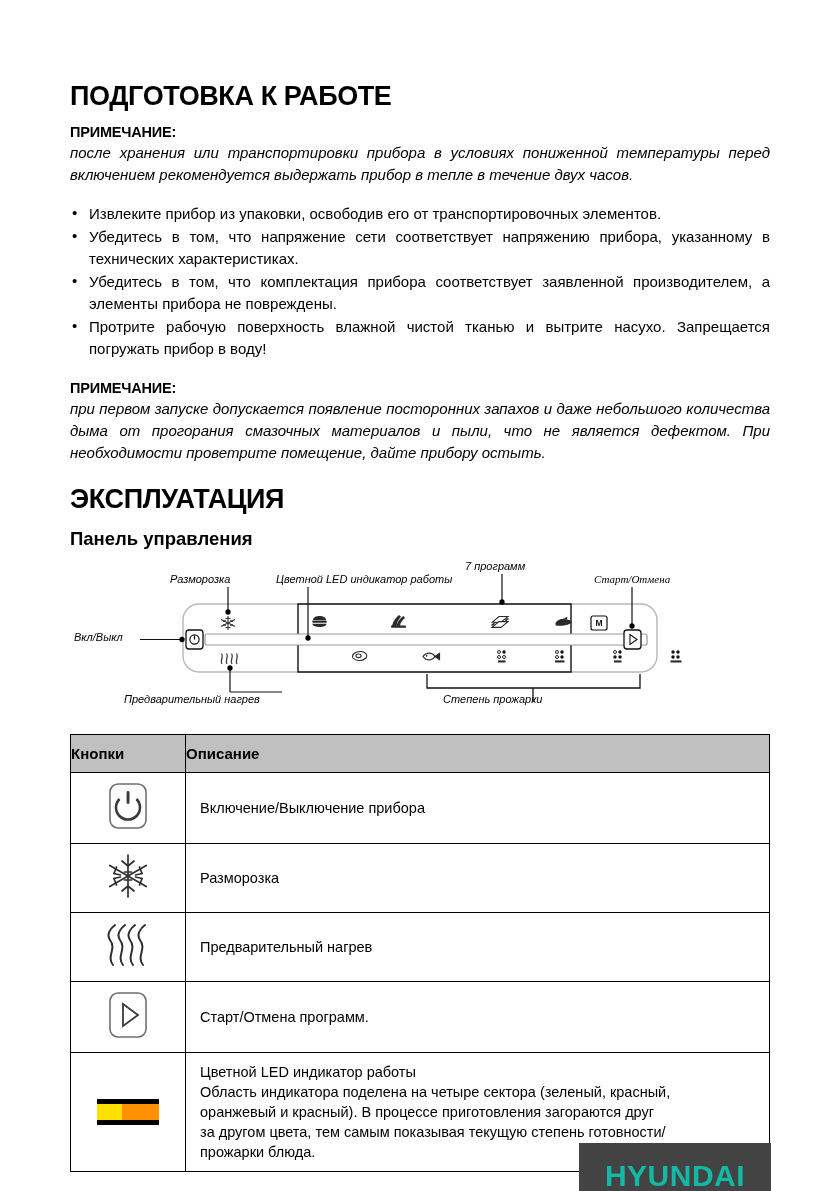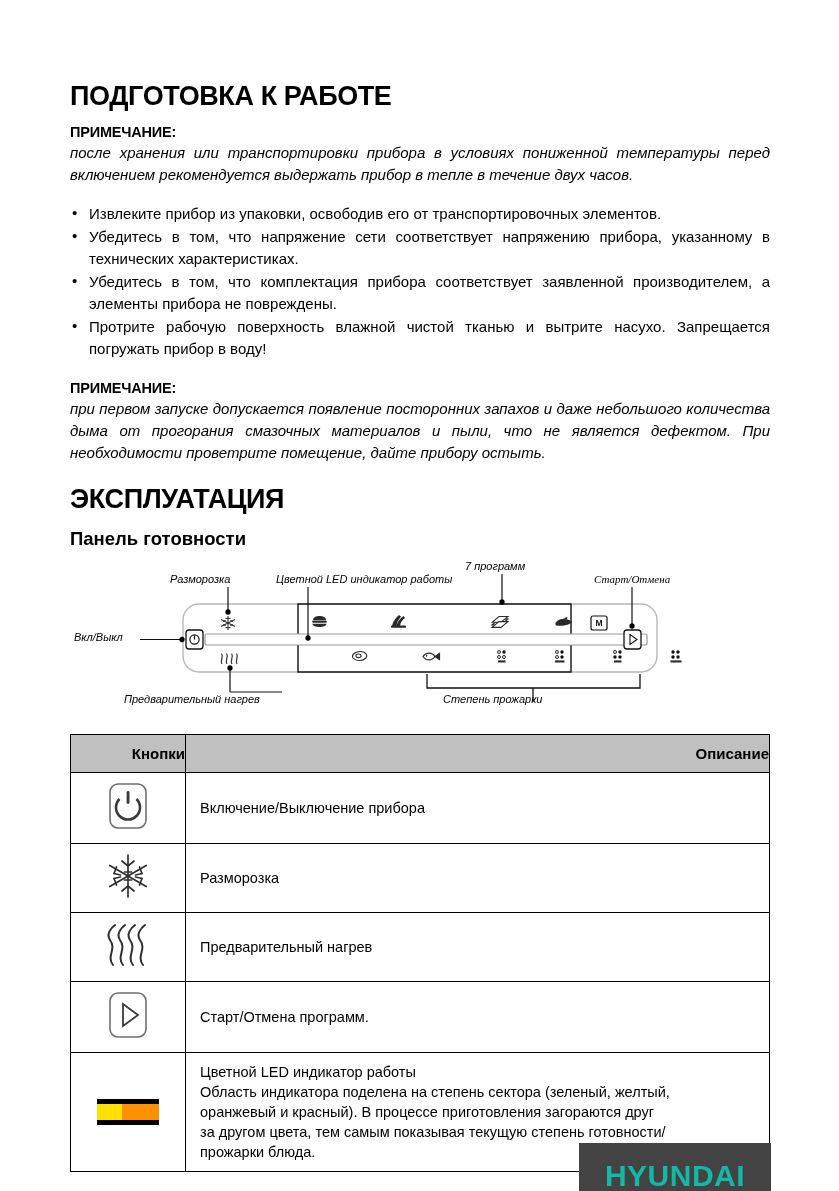--- a/index.html
+++ b/index.html
@@ -107,21 +107,21 @@
   table.btn-table th,
   table.btn-table td {
     border: 1.6px solid #000;
     vertical-align: middle;
   }
   table.btn-table th {
     background: #c0c0c0;
     font-size: 15px;
     font-weight: bold;
     padding: 10px 0;
-    text-align: right;
+    text-align: left;
   }
   col.c-icon { width: 115px; }
   td.icon-cell {
     text-align: center;
     padding: 7px 0;
   }
   td.desc-cell {
     padding: 9px 0 9px 14px;
     font-size: 14.5px;
     line-height: 1.38;
@@ -187,21 +187,21 @@
     <p class="note-label">ПРИМЕЧАНИЕ:</p>
     <p class="note-body">
       <span>при первом запуске допускается появление посторонних запахов и даже небольшого</span>
       <span>количества дыма от прогорания смазочных материалов и пыли, что не является</span>
       <span class="l3">дефектом. При необходимости проветрите помещение, дайте прибору остыть.</span>
     </p>
 
     <div class="gap-2"></div>
 
     <h1 class="section-title">ЭКСПЛУАТАЦИЯ</h1>
-    <h2 class="sub-title">Панель готовности</h2>
+    <h2 class="sub-title">Панель управления</h2>
 
     <div class="diagram">
       <svg width="700" height="160" viewBox="0 0 700 160" xmlns="http://www.w3.org/2000/svg">
         <defs>
           <marker id="dot" markerWidth="6" markerHeight="6" refX="3" refY="3" orient="auto">
             <circle cx="3" cy="3" r="2.2" fill="#000"></circle>
           </marker>
         </defs>
 
         <rect x="113" y="44" width="474" height="68" rx="16" ry="16" fill="#ffffff" stroke="#b8b8b8" stroke-width="1.4"></rect>
@@ -416,21 +416,21 @@
 
         <tr>
           <td class="icon-cell">
             <div class="led-swatch">
               <i class="y" style="background:#ffe000"></i>
                 <i class="o" style="background:#ff9000"></i>
             </div>
           </td>
           <td class="desc-cell">
             <span class="line">Цветной LED индикатор работы</span>
-            <span class="line">Область индикатора поделена на степень сектора (зеленый, желтый,</span>
+            <span class="line">Область индикатора поделена на четыре сектора (зеленый, красный,</span>
             <span class="line">оранжевый и красный). В процессе приготовления загораются друг</span>
             <span class="line">за другом цвета, тем самым показывая текущую степень готовности/</span>
             <span class="line">прожарки блюда.</span>
           </td>
         </tr>
       </tbody>
     </table>
 
   </div>
 

